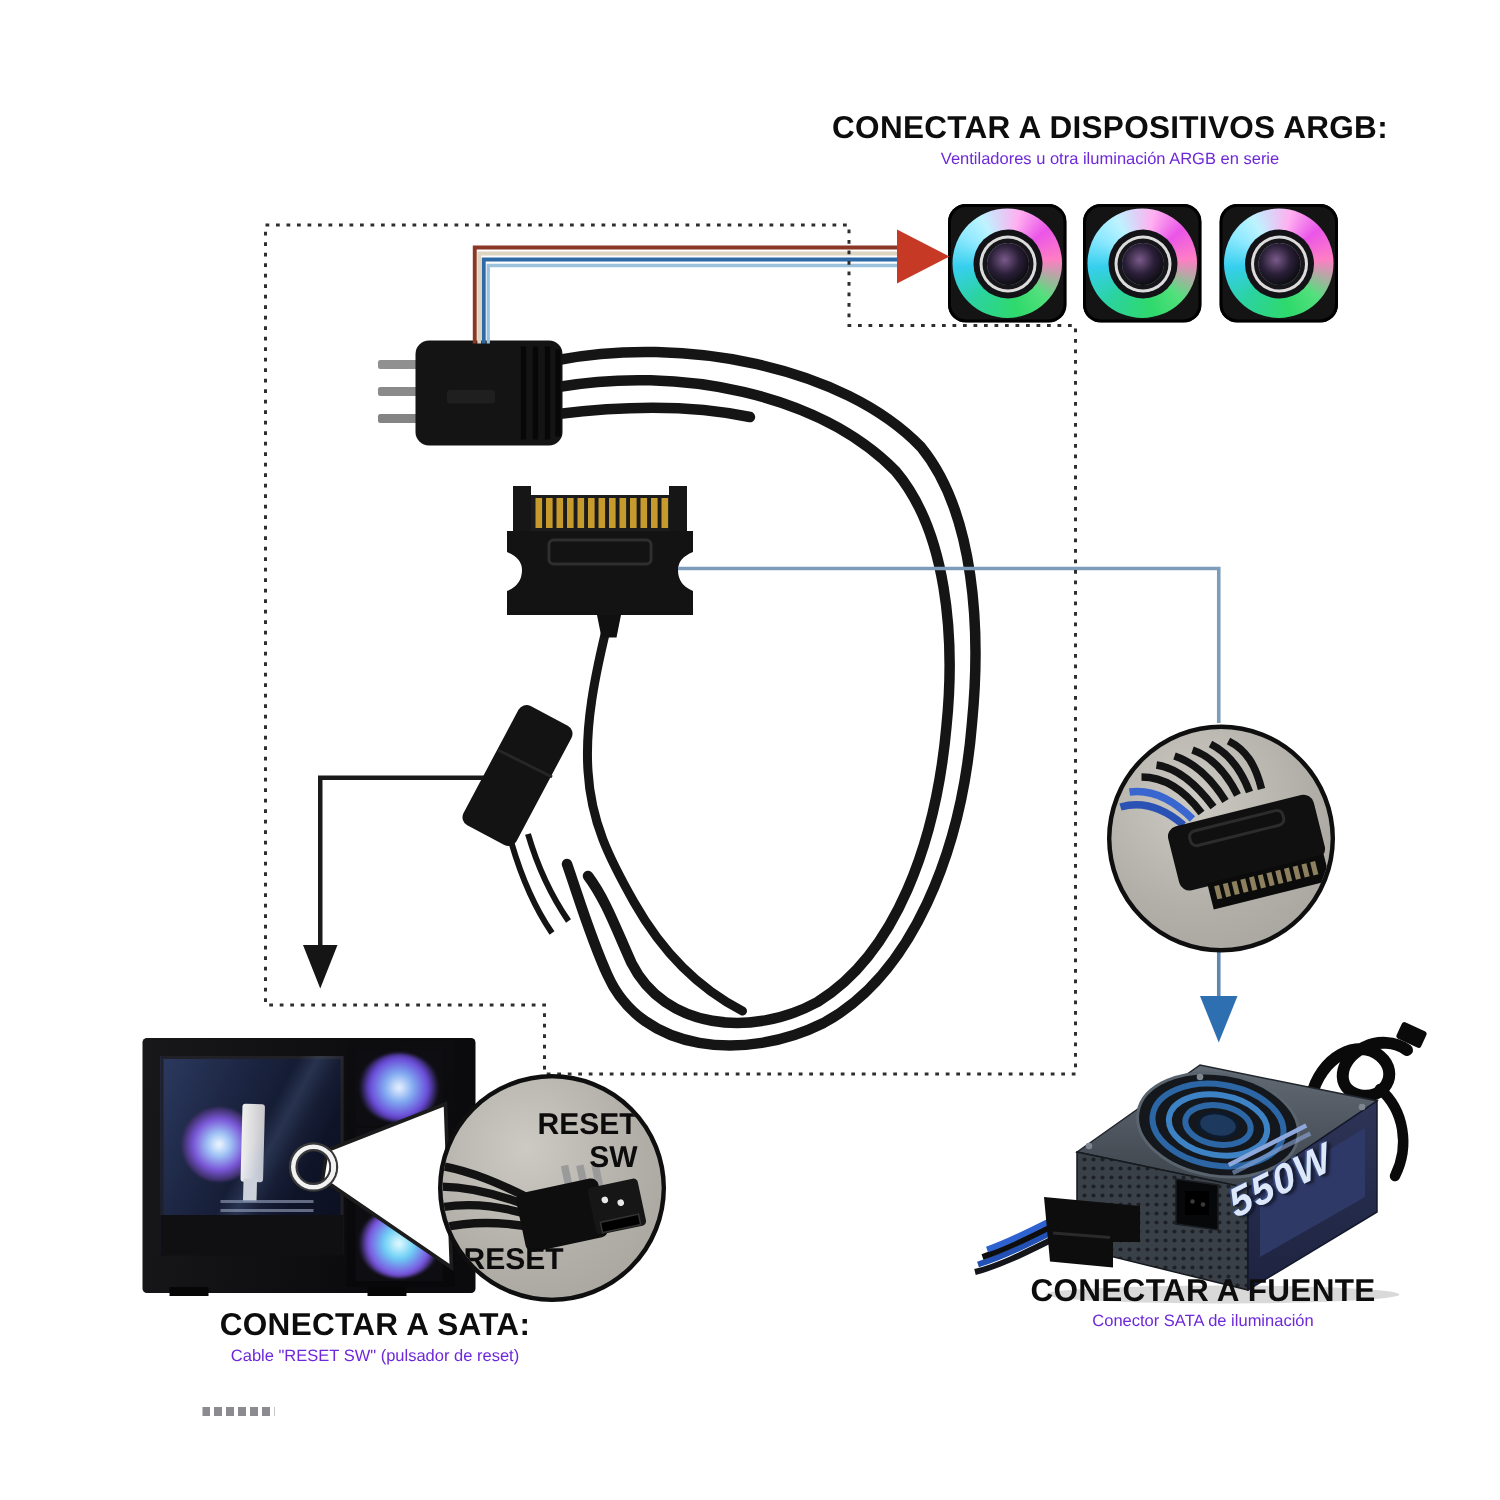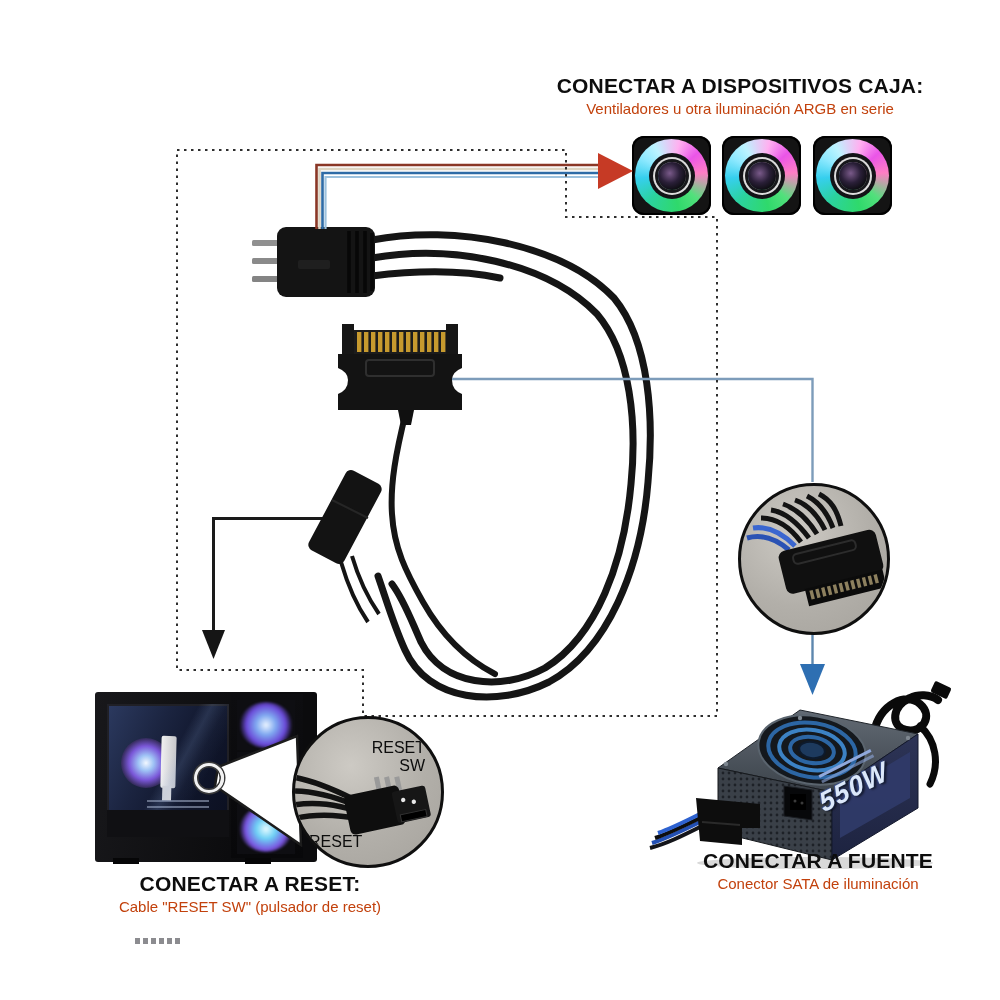--- a/index.html
+++ b/index.html
@@ -2,24 +2,24 @@
 <html><head>
 <meta charset="utf-8">
 <style>
   html,body{margin:0;padding:0;background:#fff;}
   .canvas{position:relative;width:1000px;height:1000px;background:#fff;overflow:hidden;
           font-family:"Liberation Sans",sans-serif;color:#111;}
 
   
   .caption{position:absolute;text-align:center;z-index:6;}
   .cap-title{font-weight:bold;font-size:21px;color:#0d0d0d;line-height:1.12;letter-spacing:.2px;}
-  .cap-sub{font-size:15px;color:#c2410c;margin-top:2px;}
+  .cap-sub{font-size:11px;color:#6d28d9;margin-top:2px;}
   .argb-caption{left:505px;top:74px;width:470px;}
   .case-caption{left:55px;top:872px;width:390px;}
-  .psu-caption{left:658px;top:849px;width:320px;}
+  .psu-caption{left:642px;top:849px;width:320px;}
 
   
   .fan{position:absolute;top:136px;width:79px;height:79px;background:#141414;border-radius:12px;
        box-shadow:inset 0 0 0 2px #000;z-index:1;}
   .fan::before{content:"";position:absolute;inset:3px;border-radius:50%;
        background:conic-gradient(from -30deg,#bdf3ff,#ffb0f0 12%,#ea55e8 22%,#ff7ec4 32%,
                   #52e07c 45%,#2fd96b 55%,#2bd3a0 70%,#36cfee 82%,#8ee9ff 92%,#bdf3ff);}
   .fan::after{content:"";position:absolute;left:50%;top:50%;width:28px;height:28px;
        transform:translate(-50%,-50%);border-radius:50%;
        background:radial-gradient(circle at 42% 40%,#7a5a8a 0%,#2a1f38 42%,#0c0c10 75%);
@@ -56,21 +56,21 @@
   .cf1{left:18px;}.cf2{left:150px;}
   .case-marker{position:absolute;left:194px;top:763px;width:24px;height:24px;border-radius:50%;
        border:3px solid #f2f2f2;box-shadow:0 0 0 1.5px #3a3a3a, inset 0 0 0 1.5px #3a3a3a;z-index:3;}
 
   
   .magnifier{position:absolute;width:146px;height:146px;border-radius:50%;z-index:3;overflow:hidden;
        background:radial-gradient(circle at 38% 32%,#cdcac4,#b2afa9 55%,#a5a29c);
        border:3px solid #0f0f0f;}
   .mag-left{left:292px;top:716px;}
   .mag-right{left:738px;top:483px;}
-  .mag-text{position:absolute;font-weight:normal;color:#0c0c0c;font-size:16px;line-height:1.1;z-index:2;}
+  .mag-text{position:absolute;font-weight:bold;color:#0c0c0c;font-size:20px;line-height:1.1;z-index:2;}
   .mag-reset-top{right:16px;top:20px;text-align:right;}
   .mag-reset-bottom{left:14px;bottom:14px;}
 
   
   .psu-wrap{position:absolute;left:660px;top:680px;width:310px;height:190px;z-index:1;}
   .psu-wattage{position:absolute;left:806px;top:772px;width:96px;text-align:center;z-index:2;
        transform:rotate(-27deg) skewX(-6deg);font-style:italic;font-weight:bold;font-size:27px;
        color:#dce8fa;letter-spacing:1px;
        text-shadow:1px 1px 0 #16203c,-1px -1px 0 #3b4f86,2px 2px 2px rgba(0,0,0,.5);}
   .psu-label-smudge{position:absolute;left:816px;top:762px;width:58px;height:3px;background:#8fa8dc;
@@ -297,26 +297,26 @@
           <rect x="112" y="99" width="3.4" height="9"></rect>
             <rect x="118" y="99" width="3.4" height="9"></rect>
           <rect x="124" y="99" width="3.4" height="9"></rect>
             <rect x="130" y="99" width="3.4" height="9"></rect>
         </g>
       </g>
     </svg>
   </div>
 
   <div class="caption argb-caption">
-    <div class="cap-title">CONECTAR A DISPOSITIVOS CAJA:</div>
+    <div class="cap-title">CONECTAR A DISPOSITIVOS ARGB:</div>
     <div class="cap-sub">Ventiladores u otra iluminación ARGB en serie</div>
   </div>
 
   <div class="caption case-caption">
-    <div class="cap-title">CONECTAR A RESET:</div>
+    <div class="cap-title">CONECTAR A SATA:</div>
     <div class="cap-sub">Cable "RESET SW" (pulsador de reset)</div>
   </div>
 
   <div class="caption psu-caption">
     <div class="cap-title">CONECTAR A FUENTE</div>
     <div class="cap-sub">Conector SATA de iluminación</div>
   </div>
 
 </div>
 

